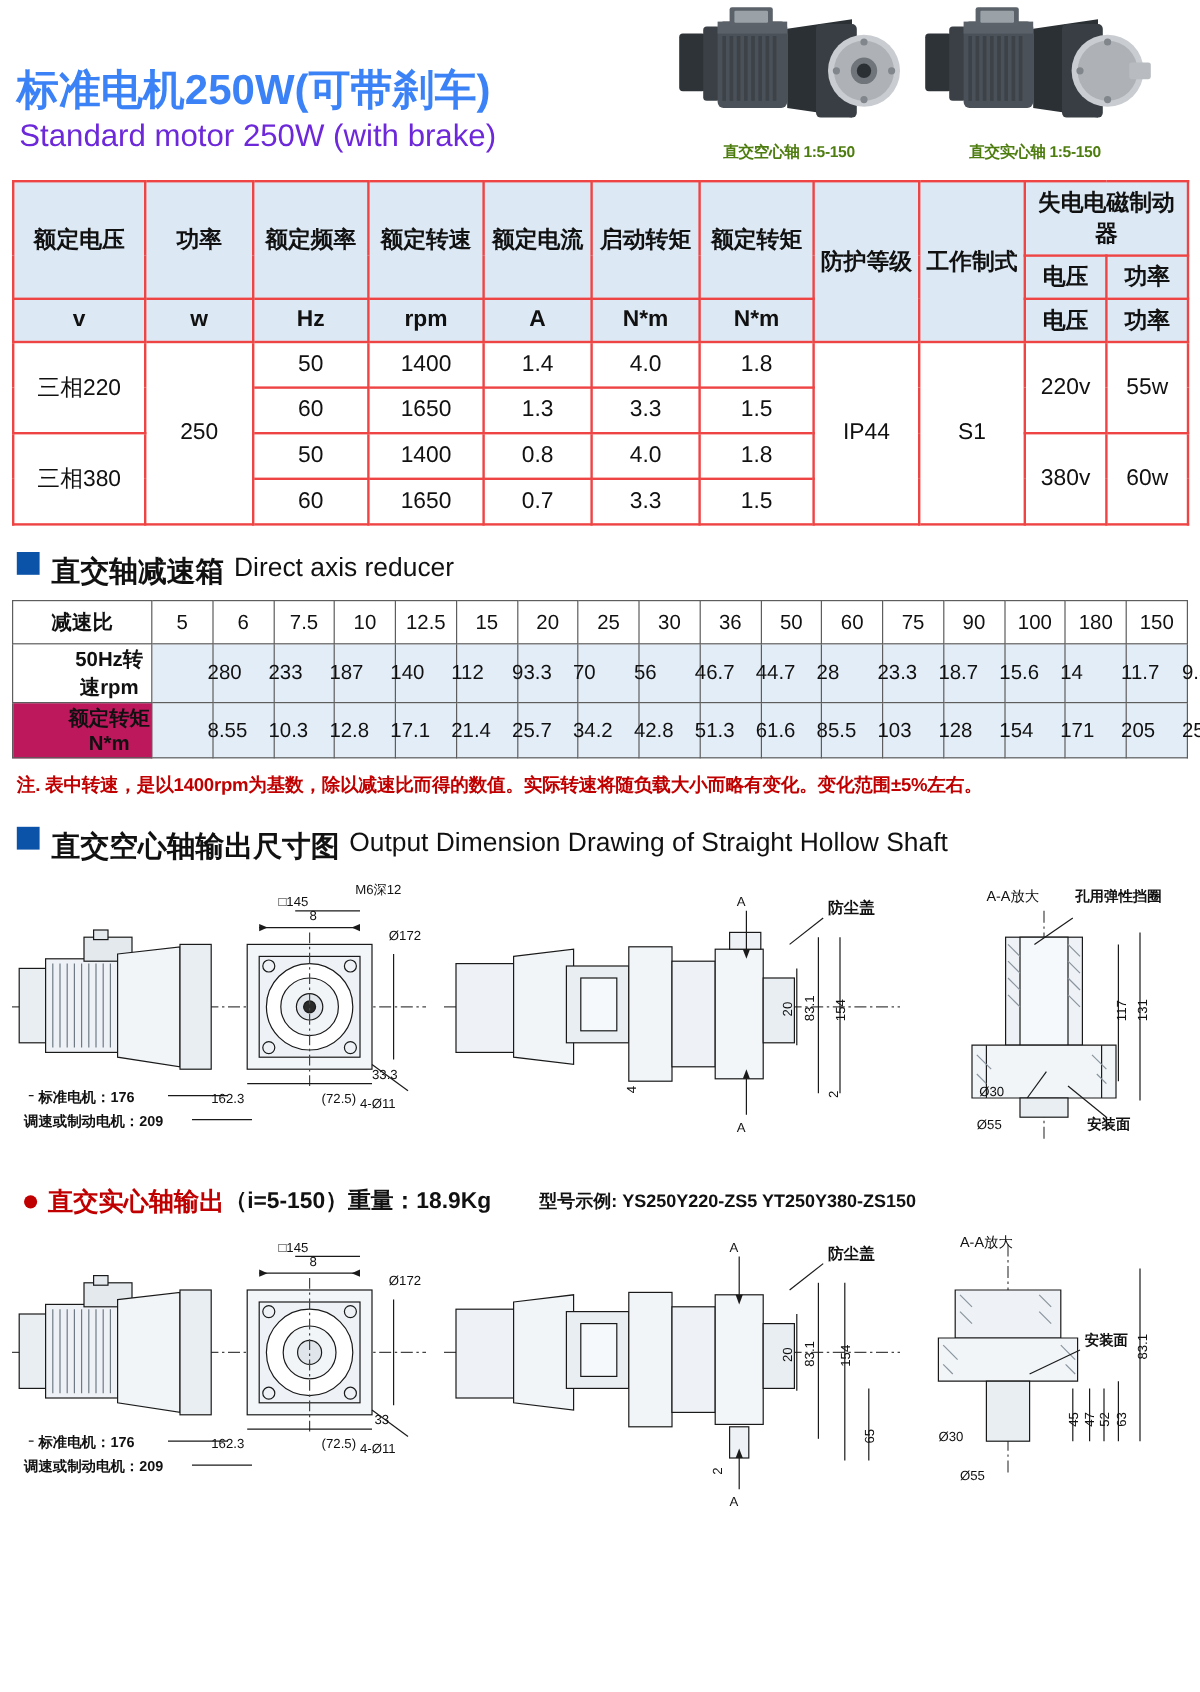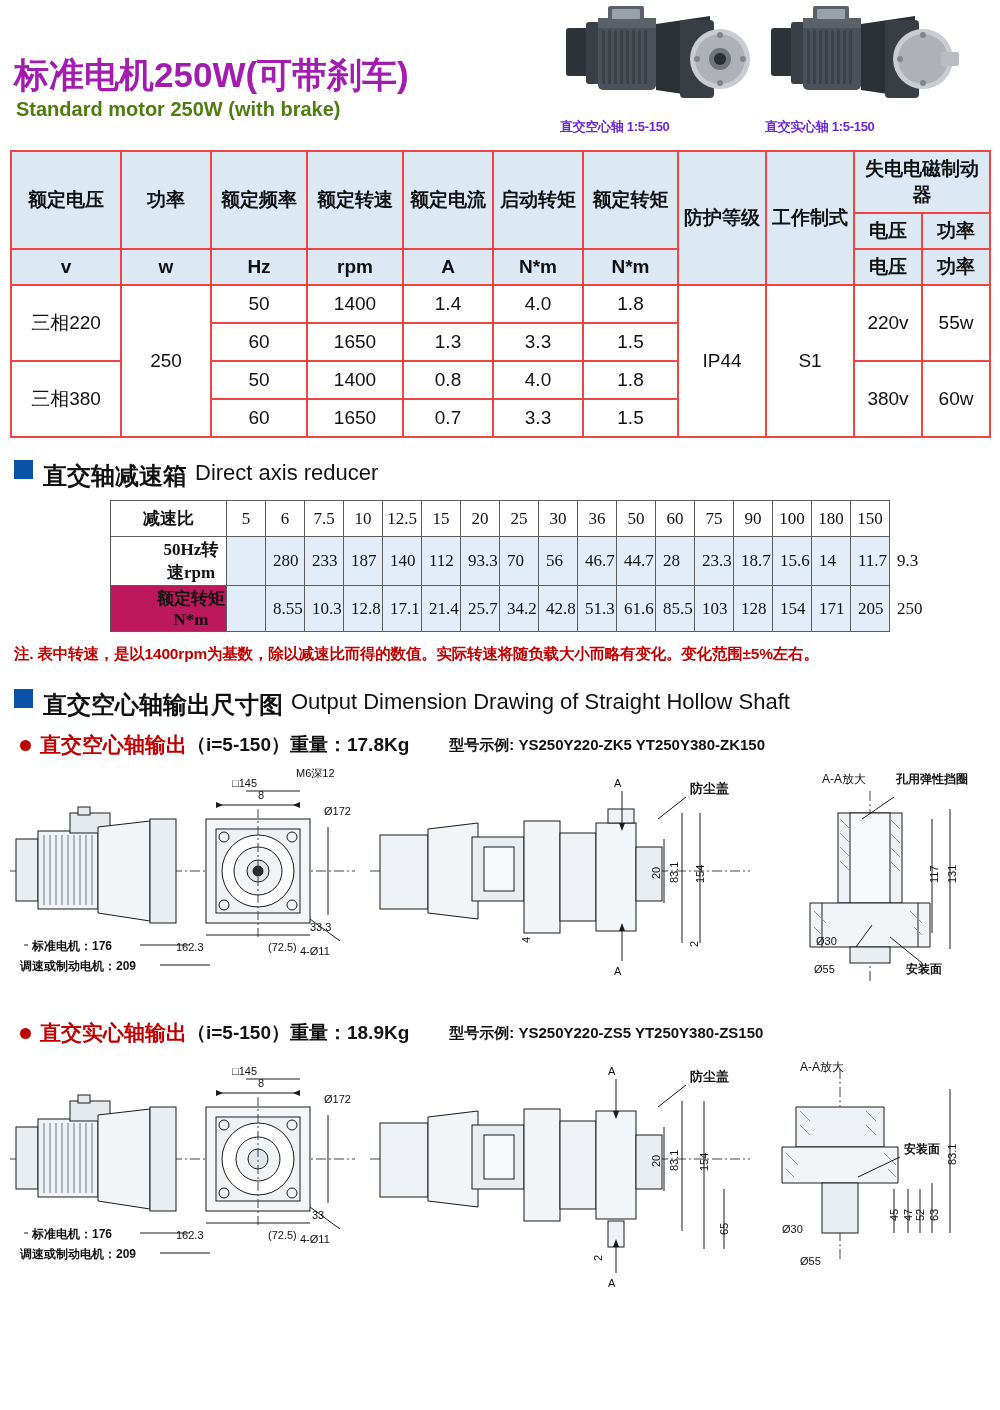--- a/index.html
+++ b/index.html
@@ -12,32 +12,32 @@
     color: #111;
     position: relative;
     overflow: hidden;
   }
   .page { position: relative; width: 1000px; height: 1410px; padding: 0 10px; }
 
   
   .header { position: relative; height: 150px; }
   .title-cn {
     position: absolute; left: 4px; top: 52px;
-    font-size: 35px; font-weight: bold; color: #a21caf;
+    font-size: 35px; font-weight: bold; color: #3b82f6;
     letter-spacing: 0px;
   }
   .title-en {
     position: absolute; left: 6px; top: 98px;
-    font-size: 20px; color: #4d7c0f; font-weight: bold;
+    font-size: 26px; color: #6d28d9; font-weight: normal;
   }
   .photo-block { position: absolute; top: 4px; }
   .photo-block.p1 { left: 550px; }
   .photo-block.p2 { left: 755px; }
   .photo-caption {
-    text-align: left; font-size: 13px; color: #6d28d9; margin-top: 4px;
+    text-align: center; font-size: 13px; color: #4d7c0f; margin-top: 4px;
     font-weight: bold; letter-spacing: -0.3px;
   }
   .motor-img { width: 195px; height: 110px; display: block; }
 
   
   table { border-collapse: collapse; }
   .spec-table { width: 980px; margin: 0 auto; table-layout: fixed; }
   .spec-table td, .spec-table th {
     border: 2px solid #ef4444;
     text-align: center;
@@ -52,21 +52,21 @@
   .hdr-cn { font-size: 18px; font-weight: bold; }
   .hdr-unit { font-size: 18px; font-weight: bold; }
 
   
   .section { margin: 22px 0 8px 4px; display: flex; }
   .sq { width: 19px; height: 19px; background: #0a53a8; margin-right: 10px; }
   .sec-cn { font-size: 24px; font-weight: bold; color: #111; }
   .sec-en { font-size: 22px; color: #111; margin-left: 8px; font-weight: normal; }
 
   
-  .red-table { width: 780px; margin: 0 auto; table-layout: fixed; font-family: Liberation Serif, serif; }
+  .red-table { width: 980px; margin: 0 auto; table-layout: fixed; }
   .red-table td {
     border: 1px solid #5d5d5d;
     text-align: center;
     font-size: 17px;
     height: 36px;
     color: #111;
   }
   .red-table td.label { font-weight: bold; font-size: 17px; background:#fff; width: 116px;}
   .red-table tr.shade td { background: #e3edf7; padding-left: 46px; }
   .note {
@@ -325,26 +325,20 @@
   </table>
 
   <div class="note">注. 表中转速，是以1400rpm为基数，除以减速比而得的数值。实际转速将随负载大小而略有变化。变化范围±5%左右。</div>
 
   <div class="section" style="margin-top:24px">
     <div class="sq"></div>
     <div class="sec-cn">直交空心轴输出尺寸图</div>
     <div class="sec-en">Output Dimension Drawing of Straight Hollow Shaft</div>
   </div>
 
-  <div class="bullet-row">
-    <div class="dot"></div>
-    <span class="b-red">直交空心轴输出</span>
-    <span class="b-black">（i=5-150）重量：17.8Kg</span>
-    <span class="b-model">型号示例: YS250Y220-ZK5  YT250Y380-ZK150</span>
-  </div>
 
   <div class="draw-row">
     <svg width="980" height="248" viewBox="0 0 980 248">
       <g stroke="#1a1a1a" fill="none" stroke-width="1">
 
         <line x1="0" y1="110" x2="345" y2="110" stroke-dasharray="10,3,2,3" stroke="#444"></line>
 
         <rect x="6" y="78" width="22" height="62" fill="#e9eef3"></rect>
         <rect x="28" y="70" width="60" height="78" fill="#eef2f6"></rect>
         <rect x="60" y="52" width="40" height="20" fill="#e4e9ee"></rect>

